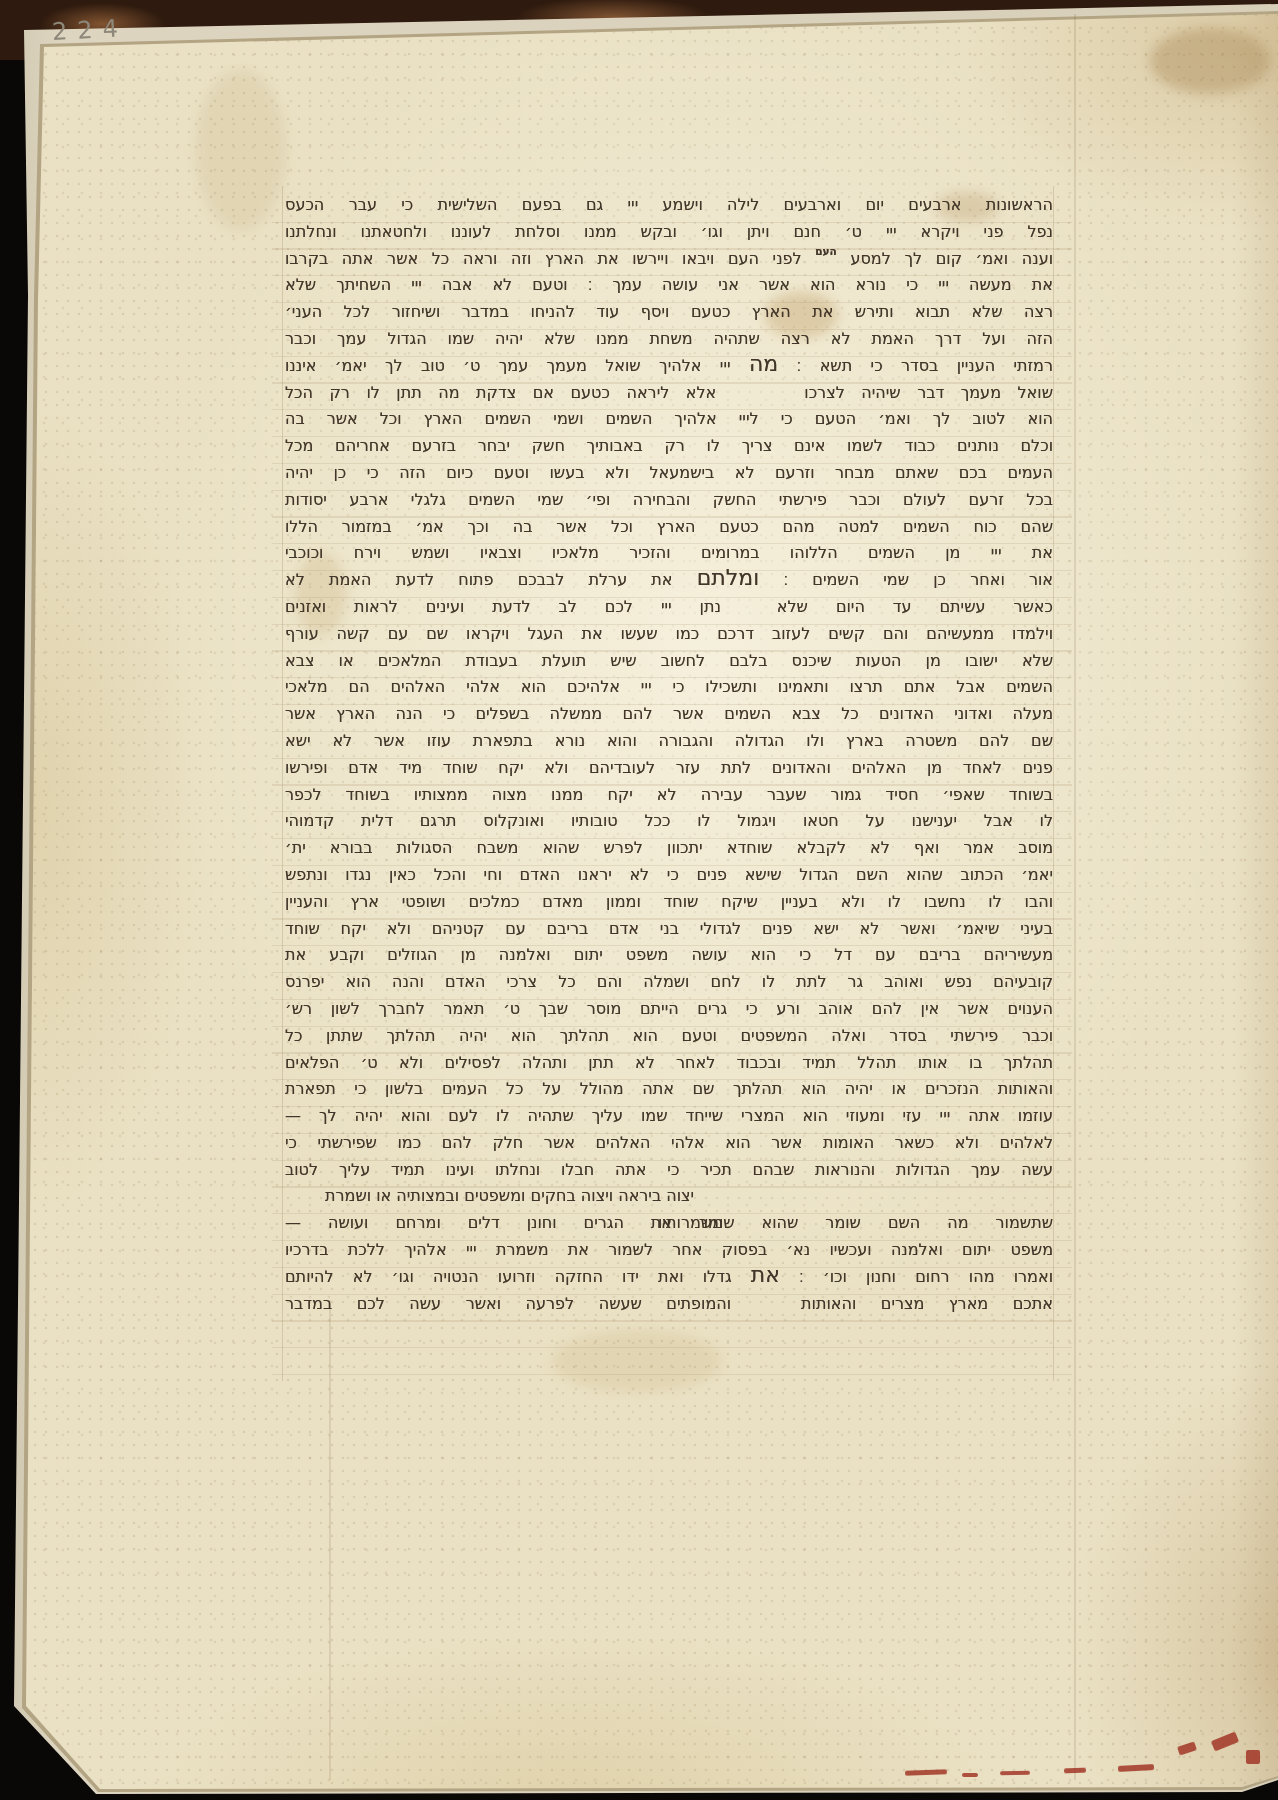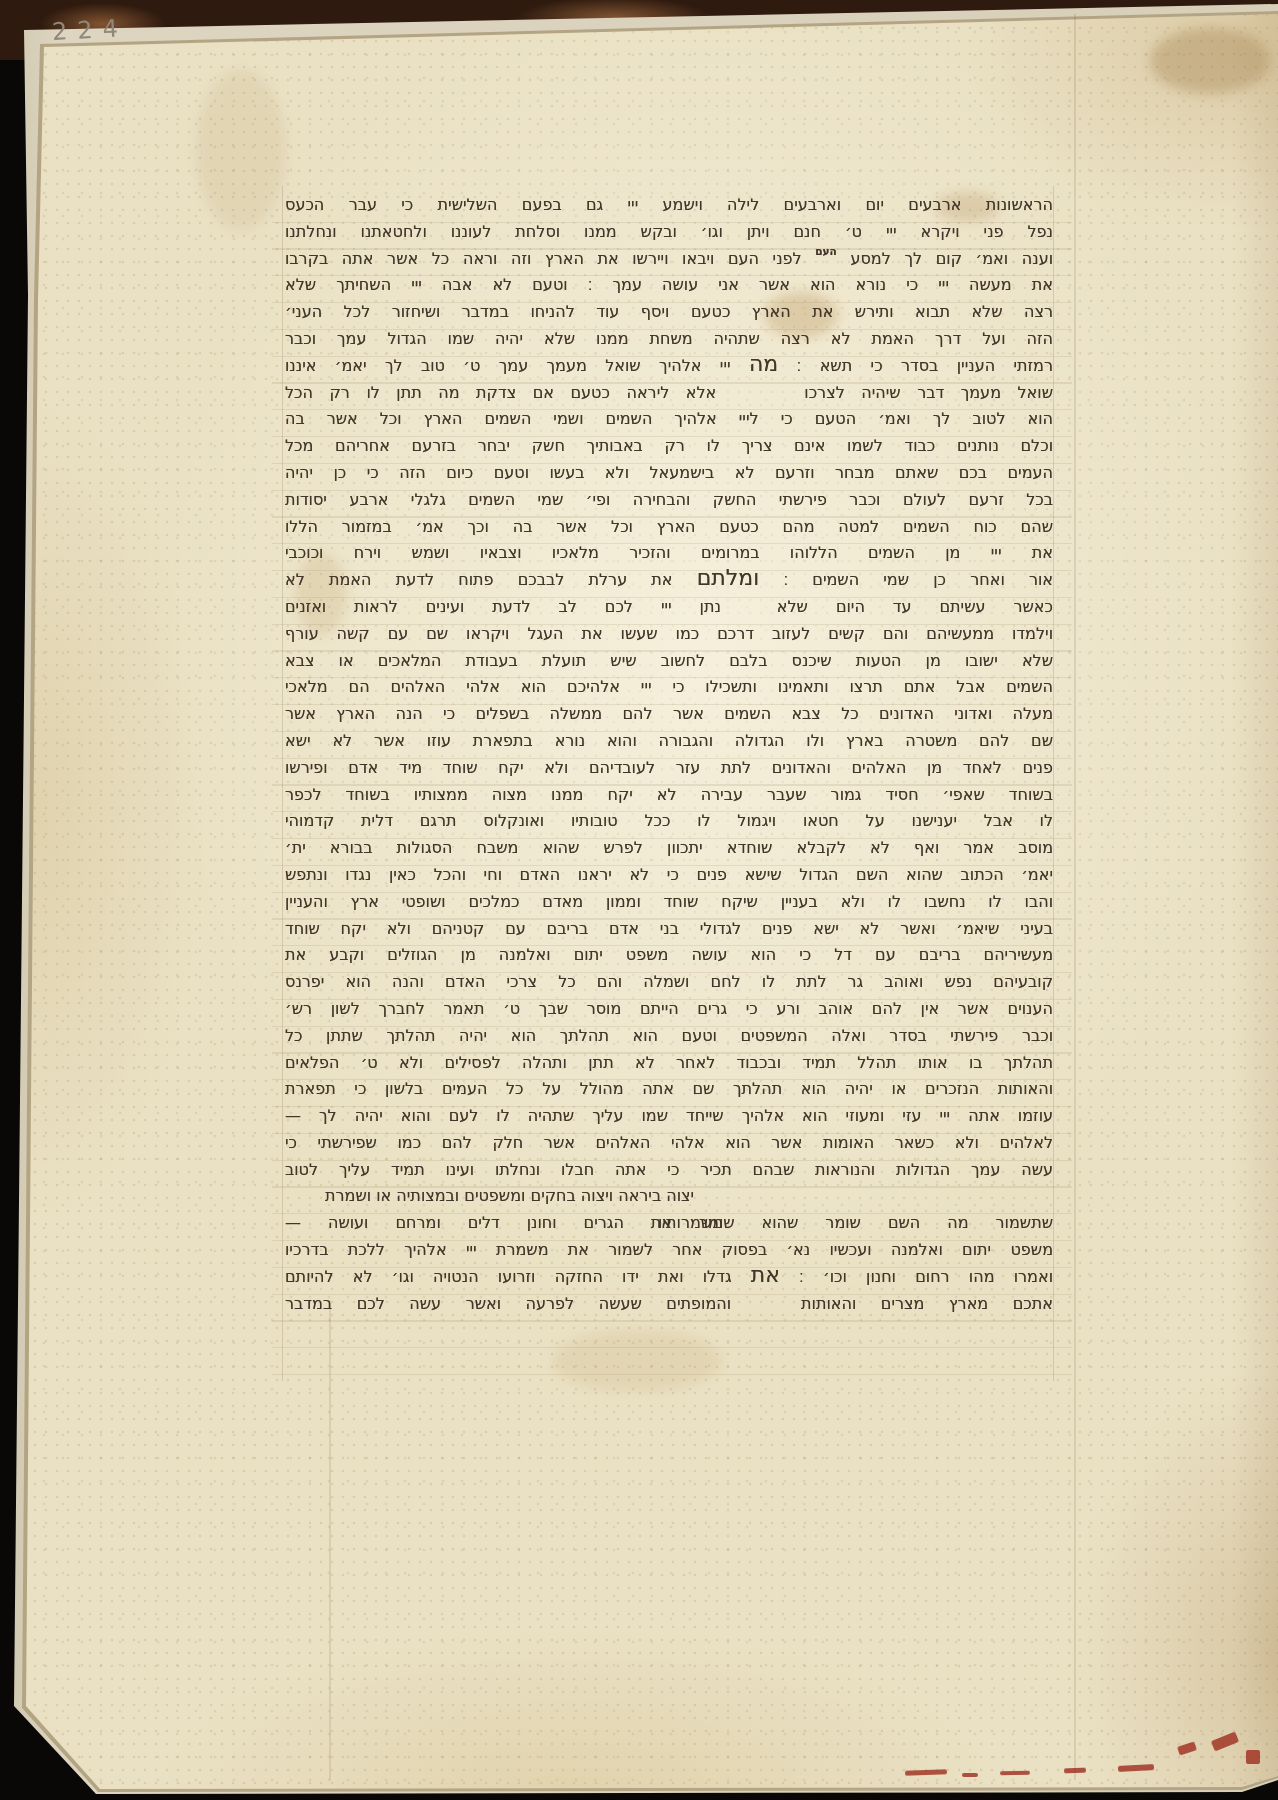--- a/index.html
+++ b/index.html
@@ -130,21 +130,21 @@
       <div class="line"><span>מוסב אמר ואף לא לקבלא שוחדא יתכוון לפרש שהוא משבח הסגולות בבורא ית׳</span></div>
       <div class="line"><span>יאמ׳ הכתוב שהוא השם הגדול שישא פנים כי לא יראנו האדם וחי והכל כאין נגדו ונתפש</span></div>
       <div class="line"><span>והבו לו נחשבו לו ולא בעניין שיקח שוחד וממון מאדם כמלכים ושופטי ארץ והעניין</span></div>
       <div class="line"><span>בעיני שיאמ׳ ואשר לא ישא פנים לגדולי בני אדם בריבם עם קטניהם ולא יקח שוחד</span></div>
       <div class="line"><span>מעשיריהם בריבם עם דל כי הוא עושה משפט יתום ואלמנה מן הגוזלים וקבע את</span></div>
       <div class="line"><span>קובעיהם נפש ואוהב גר לתת לו לחם ושמלה והם כל צרכי האדם והנה הוא יפרנס</span></div>
       <div class="line"><span>הענוים אשר אין להם אוהב ורע כי גרים הייתם מוסר שבך ט׳ תאמר לחברך לשון רש׳</span></div>
       <div class="line"><span>וכבר פירשתי בסדר ואלה המשפטים וטעם הוא תהלתך הוא יהיה תהלתך שתתן כל</span></div>
       <div class="line"><span>תהלתך בו אותו תהלל תמיד ובכבוד לאחר לא תתן ותהלה לפסילים ולא ט׳ הפלאים</span></div>
       <div class="line"><span>והאותות הנזכרים או יהיה הוא תהלתך שם אתה מהולל על כל העמים בלשון כי תפארת</span></div>
-      <div class="line"><span>עוזמו אתה ייי עזי ומעוזי הוא אלהיך שייחד שמו עליך שתהיה לו לעם והוא יהיה לך —</span></div>
+      <div class="line"><span>עוזמו אתה ייי עזי ומעוזי הוא המצרי שייחד שמו עליך שתהיה לו לעם והוא יהיה לך —</span></div>
       <div class="line"><span>לאלהים ולא כשאר האומות אשר הוא אלהי האלהים אשר חלק להם כמו שפירשתי כי</span></div>
       <div class="line"><span>עשה עמך הגדולות והנוראות שבהם תכיר כי אתה חבלו ונחלתו ועינו תמיד עליך לטוב</span></div>
       <div class="line short"><span>יצוה ביראה ויצוה בחקים ומשפטים ובמצותיה או ושמרת משמרותיו</span></div>
       <div class="line"><span>שתשמור מה השם שומר שהוא שומר את הגרים וחונן דלים ומרחם ועושה —</span></div>
       <div class="line"><span>משפט יתום ואלמנה ועכשיו נא׳ בפסוק אחר לשמור את משמרת ייי אלהיך ללכת בדרכיו</span></div>
       <div class="line"><span>ואמרו מהו רחום וחנון וכו׳ ׃ </span><span class="lemma">את</span><span> גדלו ואת ידו החזקה וזרועו הנטויה וגו׳ לא להיותם</span></div>
       <div class="line"><span>אתכם מארץ מצרים והאותות</span><span class="gap" style="width: 70px;"></span><span>והמופתים שעשה לפרעה ואשר עשה לכם במדבר</span></div>
     </div>
 
   <div id="specks">

